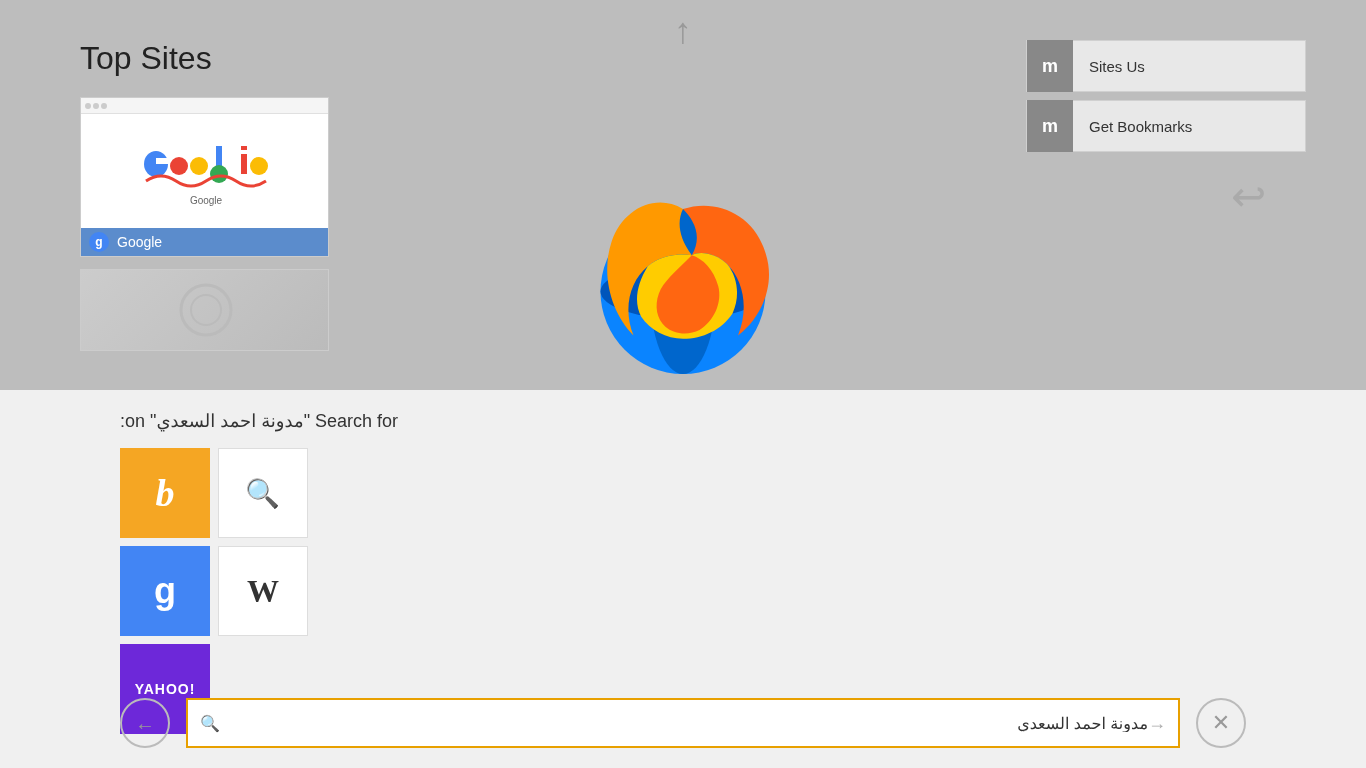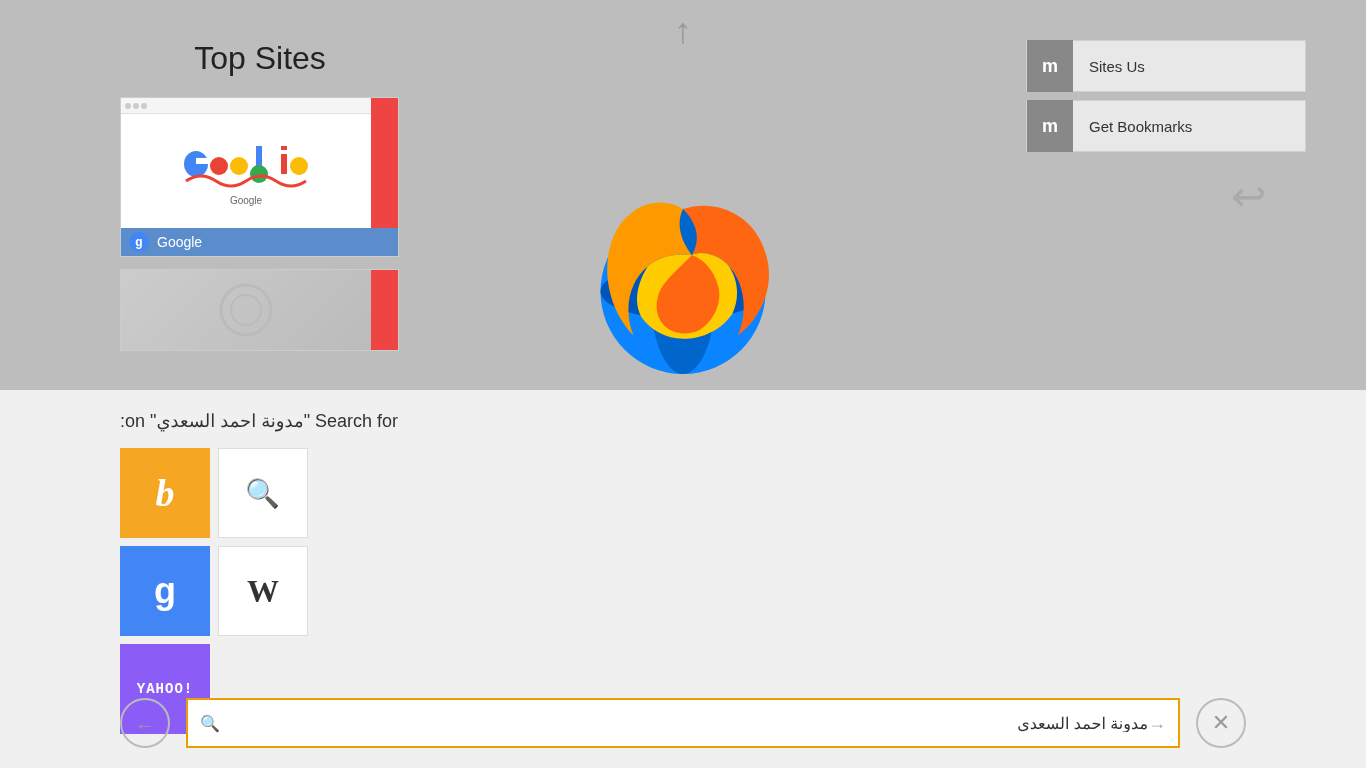--- a/index.html
+++ b/index.html
@@ -11,33 +11,32 @@
       height: 390px;
       background: rgba(180, 180, 180, 0.85);
       position: relative;
       display: flex;
       align-items: flex-start;
     }
 
     
     .top-sites {
       width: 400px;
-      padding: 40px 0 0 120px;
-      text-align: center;
+      padding: 40px 0 0 80px;
     }
     .top-sites-title {
       font-size: 32px;
       font-weight: 300;
       color: #222;
       margin-bottom: 20px;
     }
     .site-card {
-      width: 279px;
+      width: 249px;
       border: 1px solid #ccc;
-      background: #ef4444;
+      background: #b91c1c;
       margin-bottom: 12px;
       border-radius: 0;
       overflow: hidden;
       cursor: pointer;
     }
     .site-card-thumbnail {
       width: 250px;
       height: 130px;
       background: linear-gradient(135deg, #e8f4ff 0%, #b8d4f0 30%, #f0e8d0 60%, #e0c8b0 100%);
       position: relative;
@@ -210,25 +209,24 @@
       font-weight: bold;
     }
     .engine-wiki {
       background: #fff;
       border: 1px solid #ddd;
       font-size: 36px;
       color: #333;
       font-family: 'Times New Roman', serif;
     }
     .engine-yahoo {
-      background: #8b5cf6;
+      background: #6d28d9;
       color: white;
       font-size: 16px;
       font-weight: bold;
-      font-family: Liberation Mono, monospace;
     }
 
     
     .search-bar-container {
       position: absolute;
       bottom: 20px;
       left: 120px;
       right: 120px;
       display: flex;
       align-items: center;

